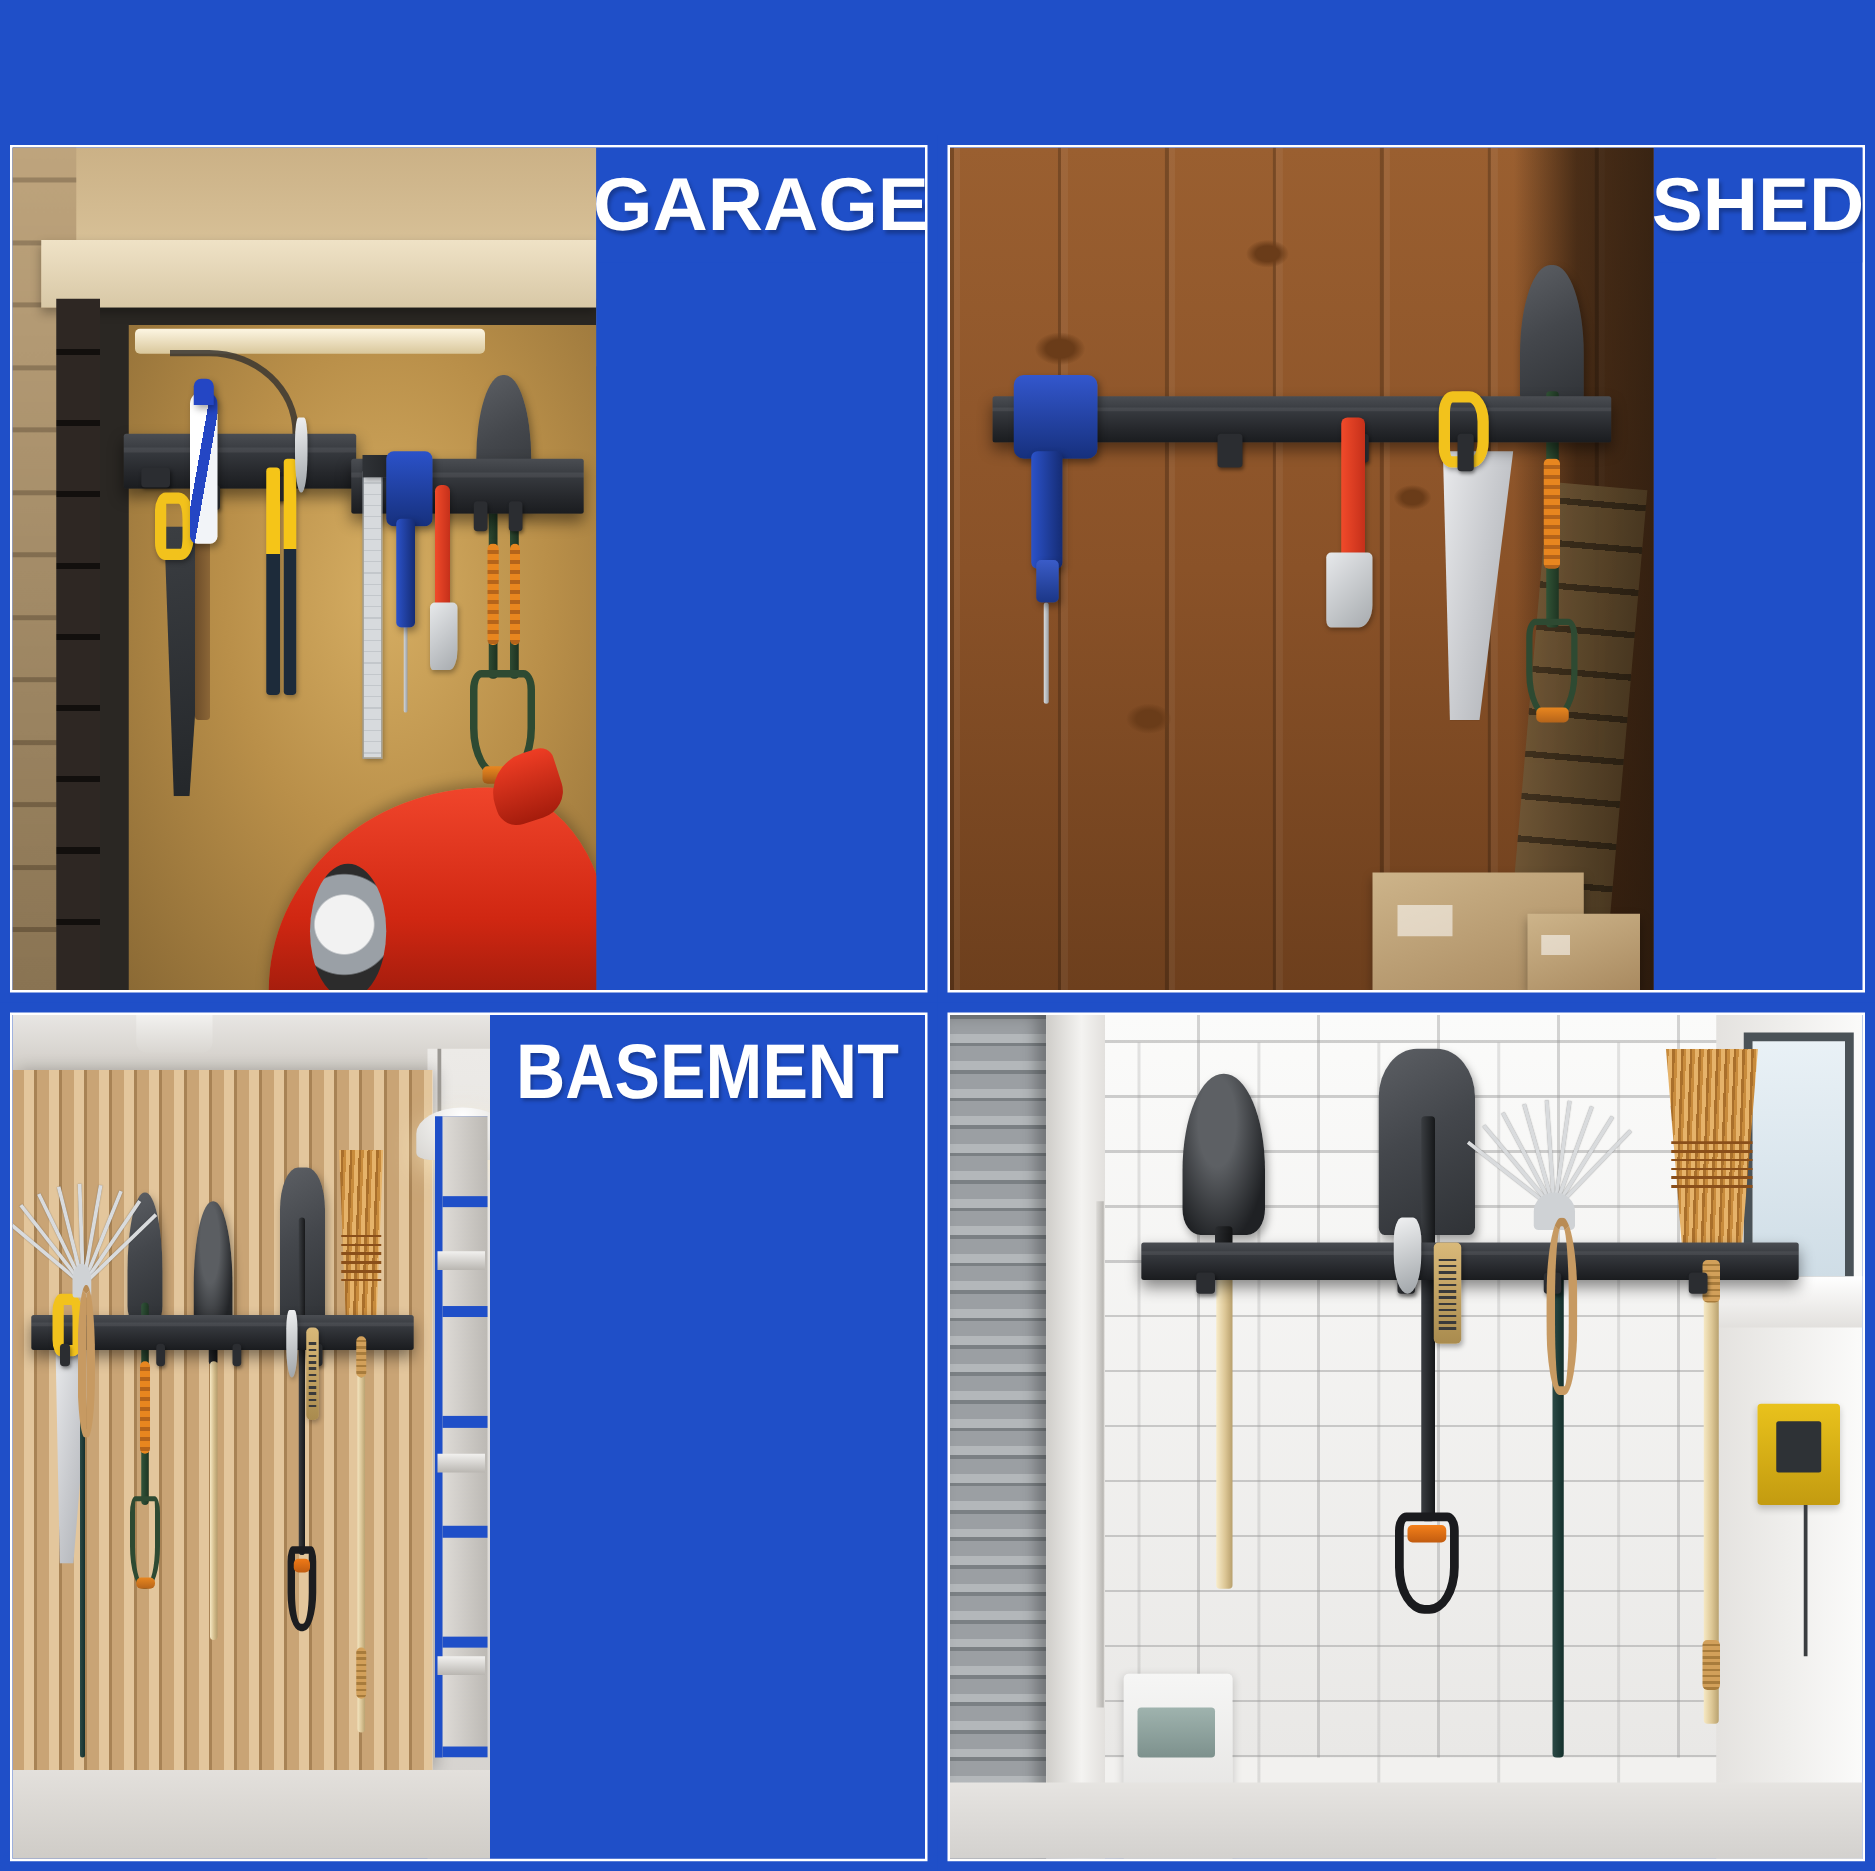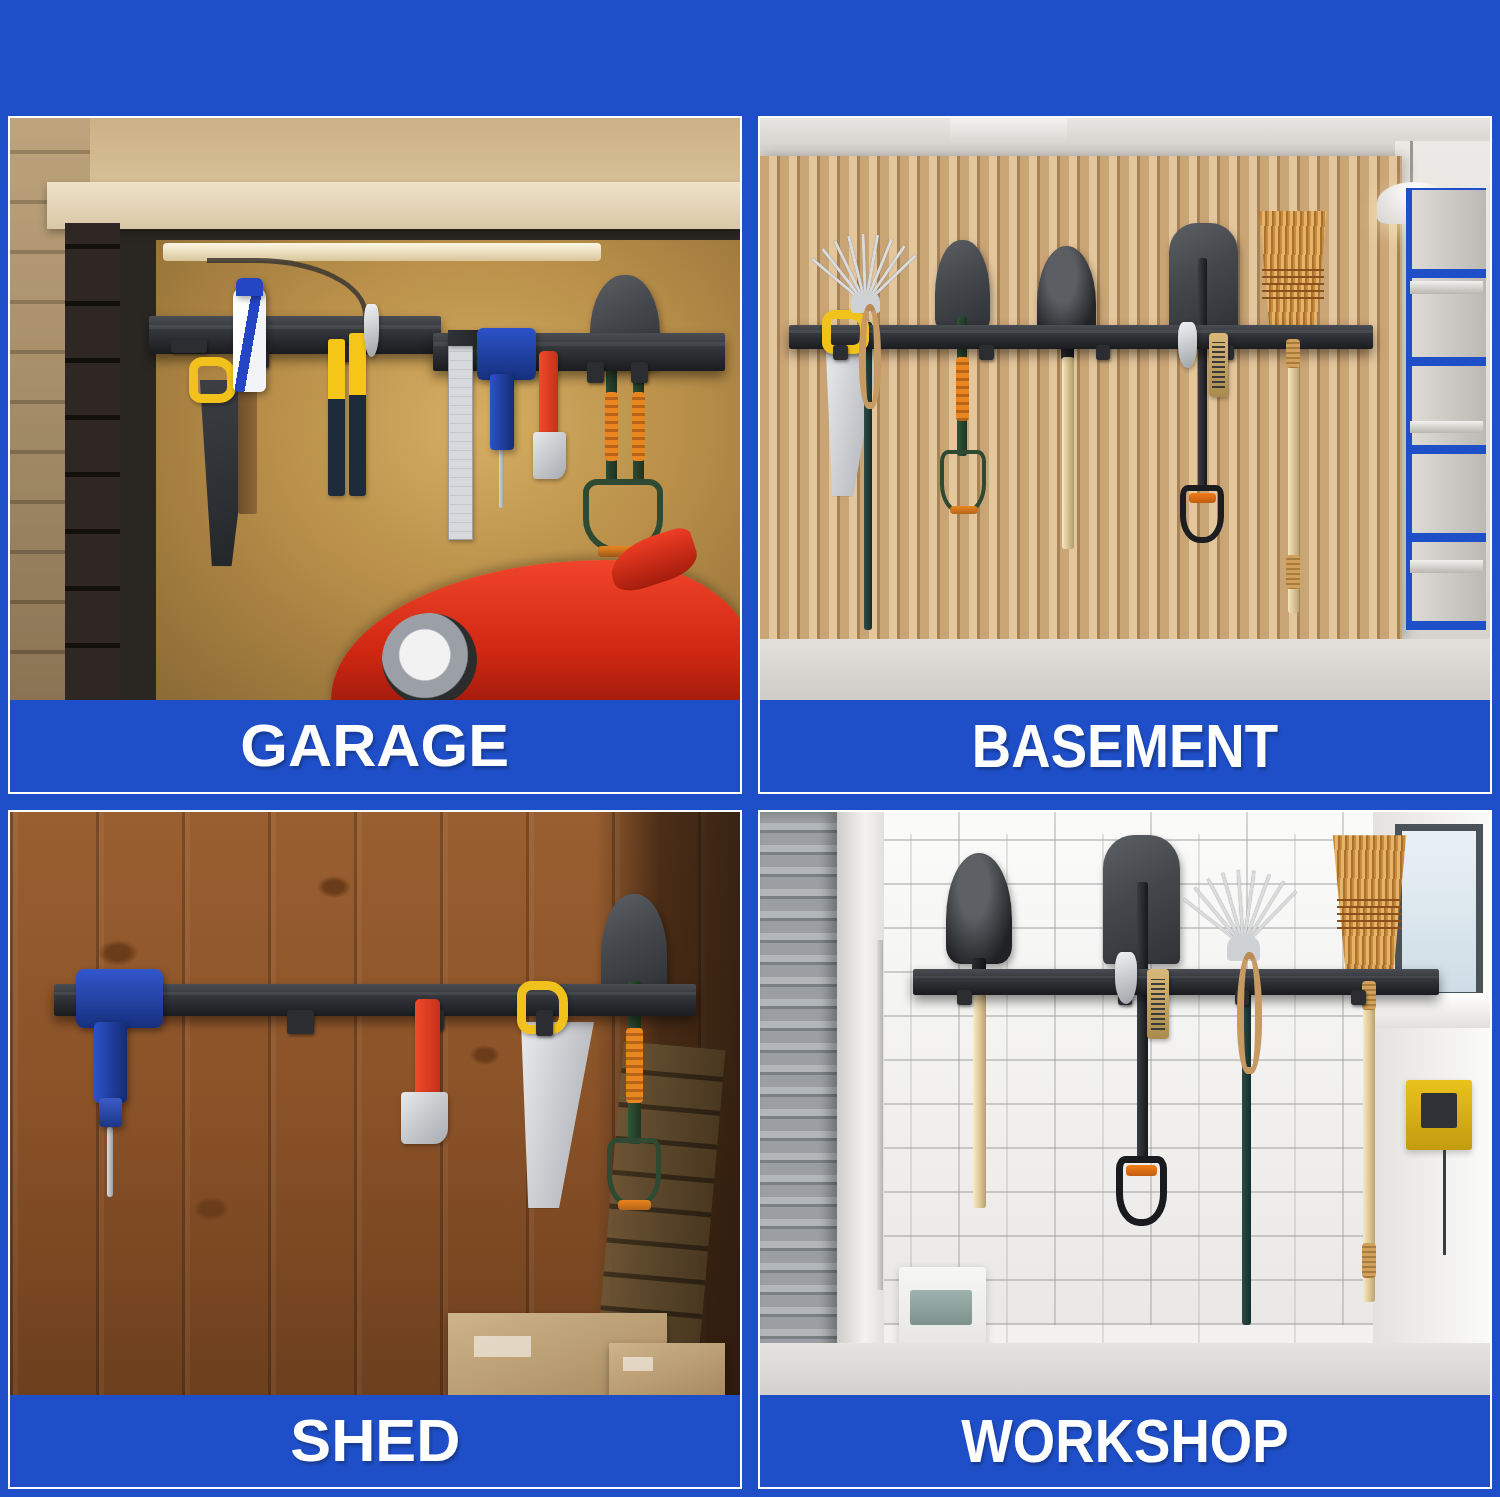--- a/index.html
+++ b/index.html
@@ -34,21 +34,21 @@
     position:absolute; top:108px; left:0;
     width:1500px; height:1389px;
     display:grid;
     grid-template-columns:750px 750px;
     grid-template-rows:694px 695px;
   }
 
   .cell { position:relative; padding:8px; background:#1f4fc8; }
   .cell-inner {
     width:100%; height:100%;
-    display:flex; flex-direction:column;
+    display:flex; flex-direction:row;
     border:2px solid #ffffff;
     background:#1f4fc8;
     overflow:hidden;
   }
   .photo { position:relative; flex:1 1 auto; overflow:hidden; }
   .caption {
     height:92px; flex:0 0 92px;
     background:#1f4fc8;
     display:flex; align-items:center; justify-content:center;
   }
@@ -424,20 +424,70 @@
           <div class="car"></div>
           <div class="car-wheel"></div>
           <div class="car-mirror"></div>
         </div>
         <div class="caption">
           <span>GARAGE</span>
         </div>
       </div>
     </div>
 
+    <div class="cell c2">
+      <div class="cell-inner">
+        <div class="photo">
+          <div class="shed-bg"></div>
+          <div class="shed-knot" style="left:12%; top:22%; width:40px; height:26px;"></div>
+          <div class="shed-knot" style="left:42%; top:11%; width:34px; height:22px;"></div>
+          <div class="shed-knot" style="left:63%; top:40%; width:30px; height:20px;"></div>
+          <div class="shed-knot" style="left:25%; top:66%; width:36px; height:24px;"></div>
+          <div class="shed-dark-right"></div>
+          <div class="ladder"></div>
+          <div class="box" style="right:10%; bottom:0; width:30%; height:14%;"></div>
+          <div class="box" style="right:2%; bottom:0; width:16%; height:9%;"></div>
+
+          <div class="rail" style="left:6%; top:29.5%; width:88%; height:5.5%;"></div>
+          <div class="hook" style="left:13%; top:34%; width:2.4%; height:3.4%;"></div>
+          <div class="hook" style="left:38%; top:34%; width:3.6%; height:4%;"></div>
+          <div class="hook" style="left:57%; top:34%; width:2.4%; height:3.4%;"></div>
+          <div class="hook" style="left:72%; top:34%; width:2.4%; height:4.4%;"></div>
+
+          <div class="drill-body" style="left:9%; top:27%; width:12%; height:10%;
+                      background:linear-gradient(180deg,#3357cd,#16307d); border-radius:8px;"></div>
+          <div class="drill-body" style="left:11.5%; top:36%; width:4.5%; height:14%;
+                      background:linear-gradient(90deg,#2b52c9,#152c74); border-radius:5px;"></div>
+          <div class="drill-body" style="left:12.2%; top:49%; width:3.2%; height:5%;
+                      background:linear-gradient(180deg,#3a5cc8,#1b3686); border-radius:4px;"></div>
+          <div class="shaft" style="left:13.3%; top:54%; width:0.8%; height:12%;
+                      background:linear-gradient(90deg,#dadcde,#9a9ea2);"></div>
+
+          <div class="wrench-handle" style="left:55.5%; top:32%; width:3.4%; height:18%;"></div>
+          <div class="wrench-jaw" style="left:53.5%; top:48%; width:6.5%; height:9%;"></div>
+
+          <div class="saw-handle" style="left:69.5%; top:29%; width:7%; height:9%;"></div>
+          <div class="saw-blade" style="left:70%; top:36%; width:10%; height:32%;
+                      clip-path:polygon(0% 0%,100% 0%,52% 100%,10% 100%);"></div>
+
+          <div class="blade" style="left:81%; top:14%; width:9%; height:17%;"></div>
+          <div class="shaft" style="left:84.6%; top:29%; width:1.8%; height:28%;
+                      background:linear-gradient(90deg,#315336,#1e3522);"></div>
+          <div class="grip-wrap" style="left:84.4%; top:37%; width:2.3%; height:13%;"></div>
+          <div class="dhandle" style="left:81.8%; top:56%; width:7.4%; height:12%;
+                      border-width:5px; border-color:#2e4a32;"></div>
+          <div class="grip-wrap" style="left:83.3%; top:66.5%; width:4.5%; height:1.7%;
+                      background:linear-gradient(180deg,#e8861f,#b5641a);"></div>
+        </div>
+        <div class="caption">
+          <span>SHED</span>
+        </div>
+      </div>
+    </div>
+
     <div class="cell c3">
       <div class="cell-inner">
         <div class="photo">
           <div class="bm-bg"></div>
           <div class="bm-ceiling"></div>
           <div class="bm-vent"></div>
           <div class="bm-right"></div>
           <div class="slatwall"></div>
           <div class="bm-floor"></div>
 
@@ -505,70 +555,20 @@
           <div class="broom-band" style="left:68.8%; top:26%; width:8.4%; height:6%;"></div>
           <div class="shaft" style="left:72.3%; top:37%; width:1.5%; height:48%;
                       background:linear-gradient(90deg,#f3e5c0,#d9c394 55%,#b9a372);"></div>
           <div class="grip-wrap" style="left:72.1%; top:38%; width:1.9%; height:5%;
                       background:repeating-linear-gradient(180deg,#d2a05a 0 3px,#a87c3c 3px 5px);"></div>
           <div class="grip-wrap" style="left:72.1%; top:75%; width:1.9%; height:6%;
                       background:repeating-linear-gradient(180deg,#d2a05a 0 3px,#a87c3c 3px 5px);"></div>
         </div>
         <div class="caption">
           <span>BASEMENT</span>
-        </div>
-      </div>
-    </div>
-
-    <div class="cell c2">
-      <div class="cell-inner">
-        <div class="photo">
-          <div class="shed-bg"></div>
-          <div class="shed-knot" style="left:12%; top:22%; width:40px; height:26px;"></div>
-          <div class="shed-knot" style="left:42%; top:11%; width:34px; height:22px;"></div>
-          <div class="shed-knot" style="left:63%; top:40%; width:30px; height:20px;"></div>
-          <div class="shed-knot" style="left:25%; top:66%; width:36px; height:24px;"></div>
-          <div class="shed-dark-right"></div>
-          <div class="ladder"></div>
-          <div class="box" style="right:10%; bottom:0; width:30%; height:14%;"></div>
-          <div class="box" style="right:2%; bottom:0; width:16%; height:9%;"></div>
-
-          <div class="rail" style="left:6%; top:29.5%; width:88%; height:5.5%;"></div>
-          <div class="hook" style="left:13%; top:34%; width:2.4%; height:3.4%;"></div>
-          <div class="hook" style="left:38%; top:34%; width:3.6%; height:4%;"></div>
-          <div class="hook" style="left:57%; top:34%; width:2.4%; height:3.4%;"></div>
-          <div class="hook" style="left:72%; top:34%; width:2.4%; height:4.4%;"></div>
-
-          <div class="drill-body" style="left:9%; top:27%; width:12%; height:10%;
-                      background:linear-gradient(180deg,#3357cd,#16307d); border-radius:8px;"></div>
-          <div class="drill-body" style="left:11.5%; top:36%; width:4.5%; height:14%;
-                      background:linear-gradient(90deg,#2b52c9,#152c74); border-radius:5px;"></div>
-          <div class="drill-body" style="left:12.2%; top:49%; width:3.2%; height:5%;
-                      background:linear-gradient(180deg,#3a5cc8,#1b3686); border-radius:4px;"></div>
-          <div class="shaft" style="left:13.3%; top:54%; width:0.8%; height:12%;
-                      background:linear-gradient(90deg,#dadcde,#9a9ea2);"></div>
-
-          <div class="wrench-handle" style="left:55.5%; top:32%; width:3.4%; height:18%;"></div>
-          <div class="wrench-jaw" style="left:53.5%; top:48%; width:6.5%; height:9%;"></div>
-
-          <div class="saw-handle" style="left:69.5%; top:29%; width:7%; height:9%;"></div>
-          <div class="saw-blade" style="left:70%; top:36%; width:10%; height:32%;
-                      clip-path:polygon(0% 0%,100% 0%,52% 100%,10% 100%);"></div>
-
-          <div class="blade" style="left:81%; top:14%; width:9%; height:17%;"></div>
-          <div class="shaft" style="left:84.6%; top:29%; width:1.8%; height:28%;
-                      background:linear-gradient(90deg,#315336,#1e3522);"></div>
-          <div class="grip-wrap" style="left:84.4%; top:37%; width:2.3%; height:13%;"></div>
-          <div class="dhandle" style="left:81.8%; top:56%; width:7.4%; height:12%;
-                      border-width:5px; border-color:#2e4a32;"></div>
-          <div class="grip-wrap" style="left:83.3%; top:66.5%; width:4.5%; height:1.7%;
-                      background:linear-gradient(180deg,#e8861f,#b5641a);"></div>
-        </div>
-        <div class="caption">
-          <span>SHED</span>
         </div>
       </div>
     </div>
 
     <div class="cell c4">
       <div class="cell-inner">
         <div class="photo">
           <div class="ws-bg"></div>
           <div class="brick"></div>
           <div class="brick-offset"></div>
@@ -626,20 +626,17 @@
           <div class="broom-head" style="left:77.5%; top:4%; width:12%; height:24%;
                       clip-path:polygon(8% 0%,92% 0%,77% 100%,23% 100%);"></div>
           <div class="broom-band" style="left:79%; top:15%; width:9%; height:6%;"></div>
           <div class="shaft" style="left:82.6%; top:28%; width:1.6%; height:56%;
                       background:linear-gradient(90deg,#f6e9c4,#dcc694 55%,#b9a270);"></div>
           <div class="grip-wrap" style="left:82.4%; top:29%; width:2%; height:5%;
                       background:repeating-linear-gradient(180deg,#d2a05a 0 3px,#a87c3c 3px 5px);"></div>
           <div class="grip-wrap" style="left:82.4%; top:74%; width:2%; height:6%;
                       background:repeating-linear-gradient(180deg,#d2a05a 0 3px,#a87c3c 3px 5px);"></div>
         </div>
-        <div class="caption">
-          <span>WORKSHOP</span>
-        </div>
       </div>
     </div>
 
   </div>
 </div>
 
 </body></html>

